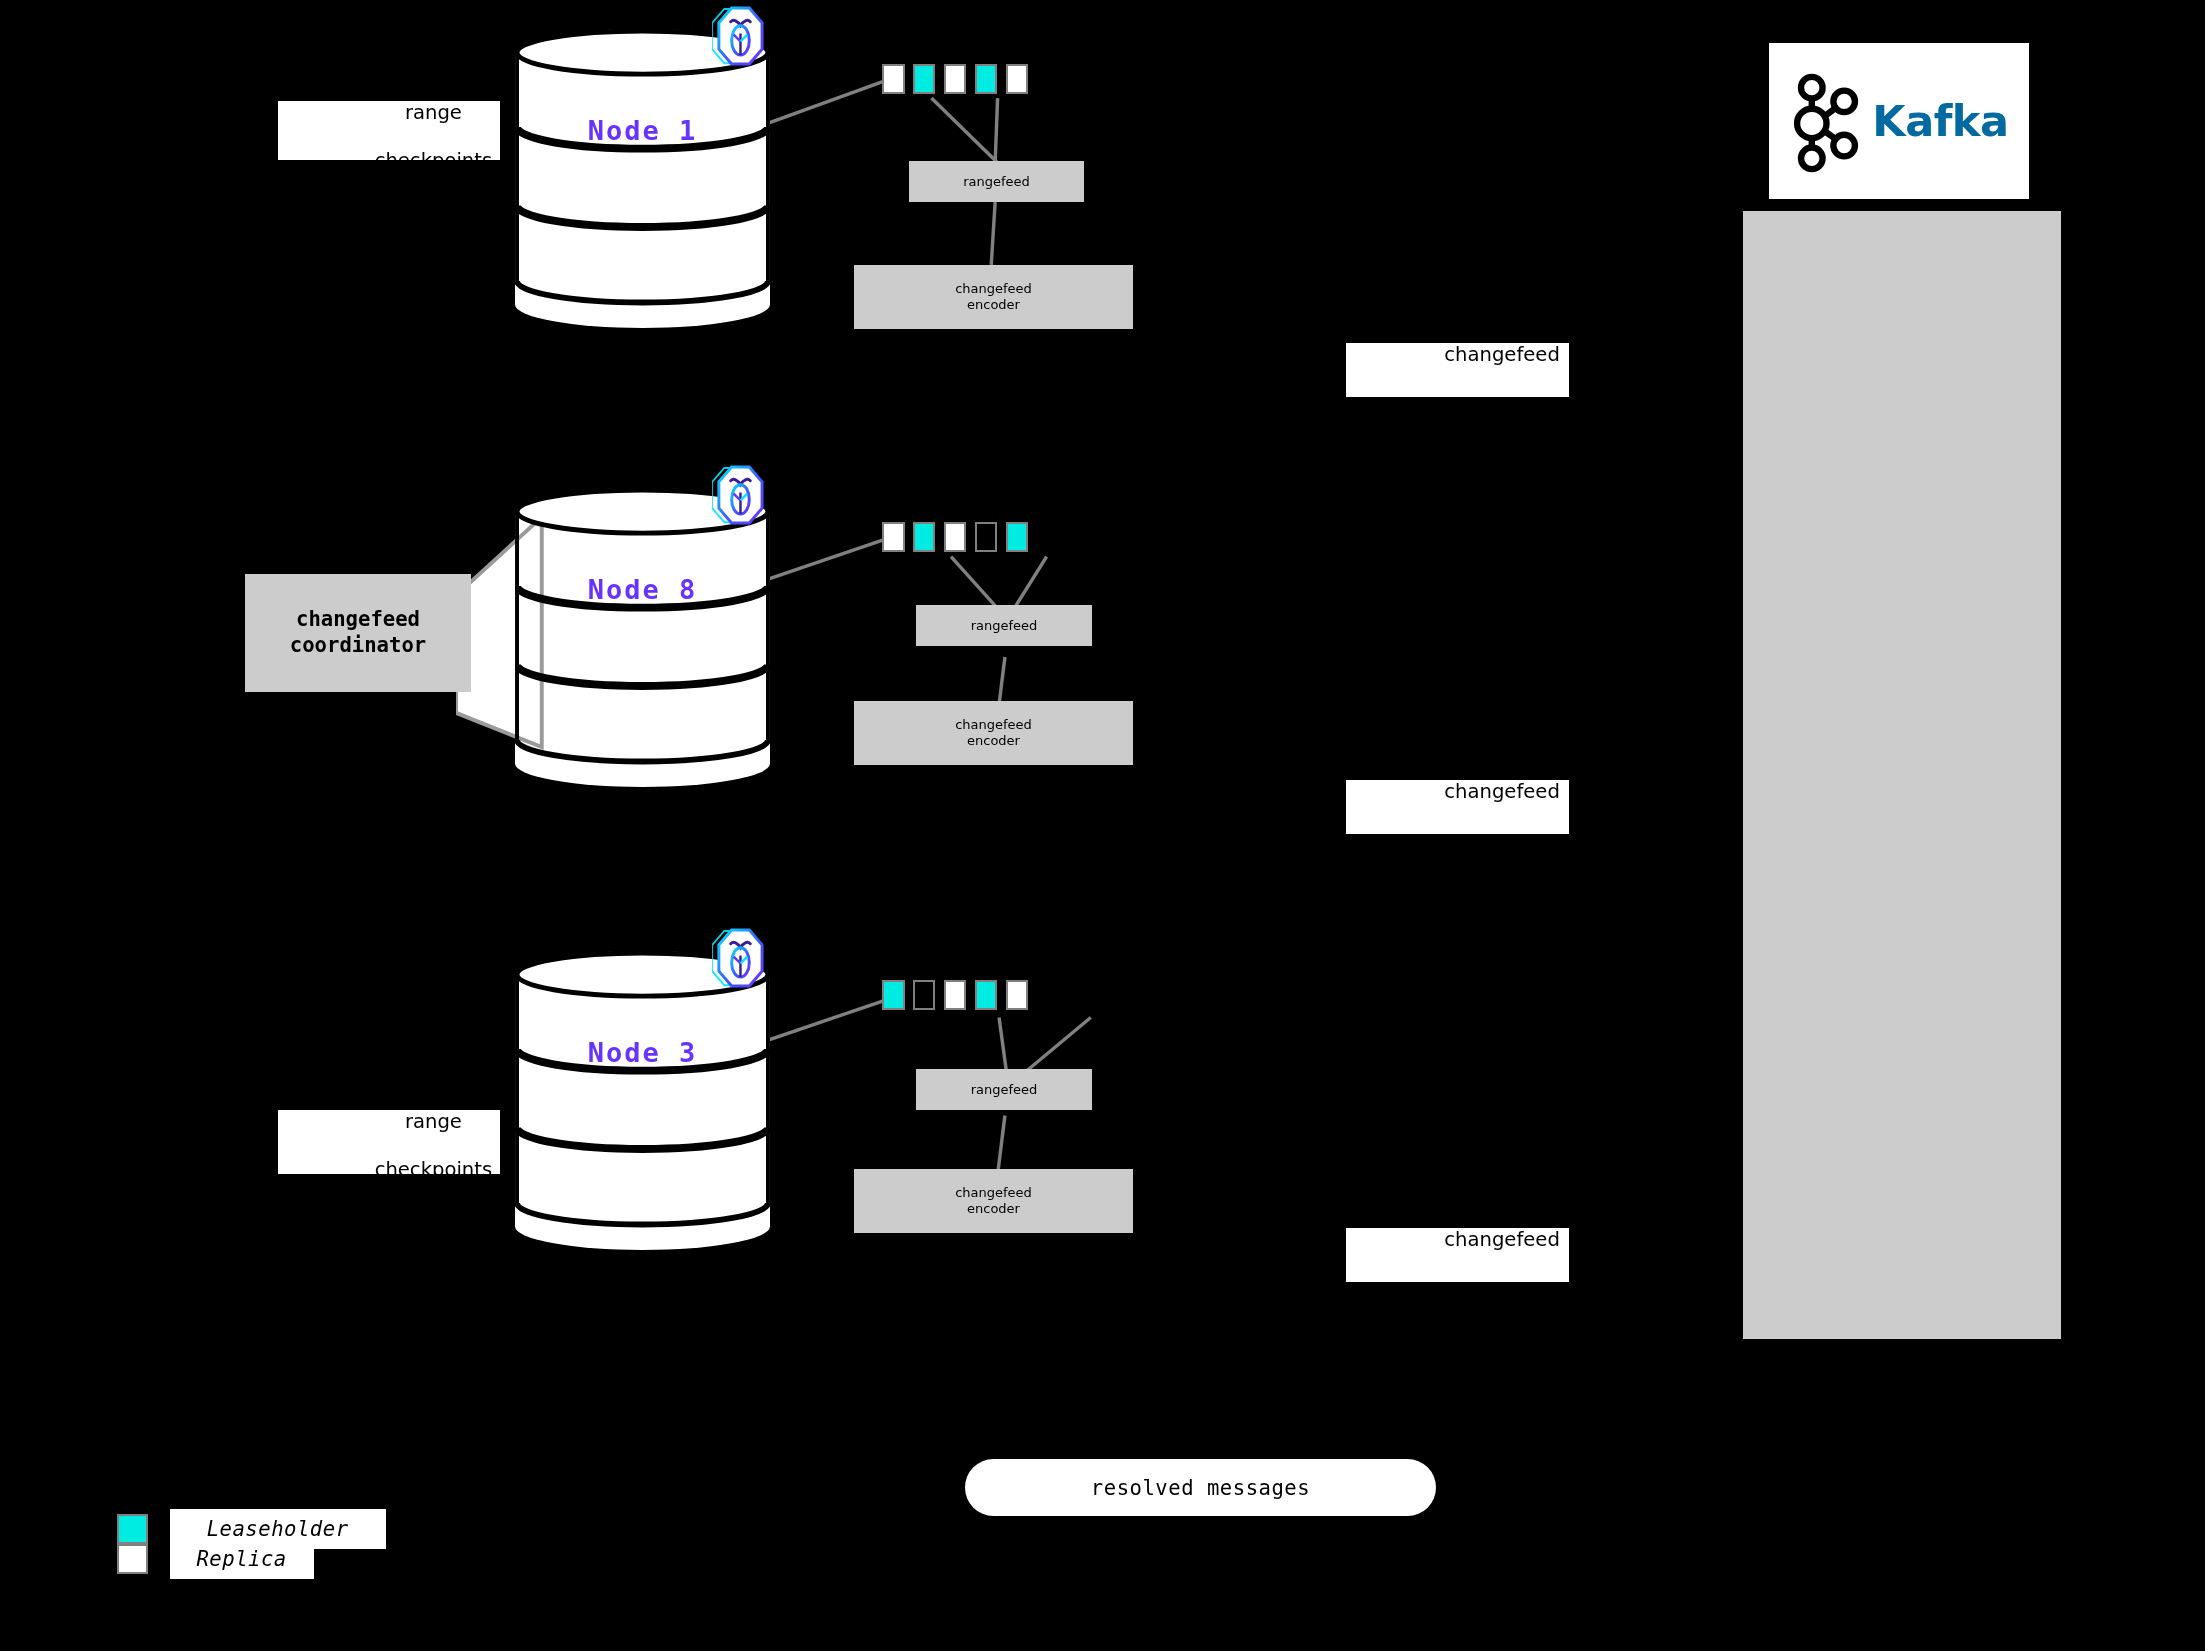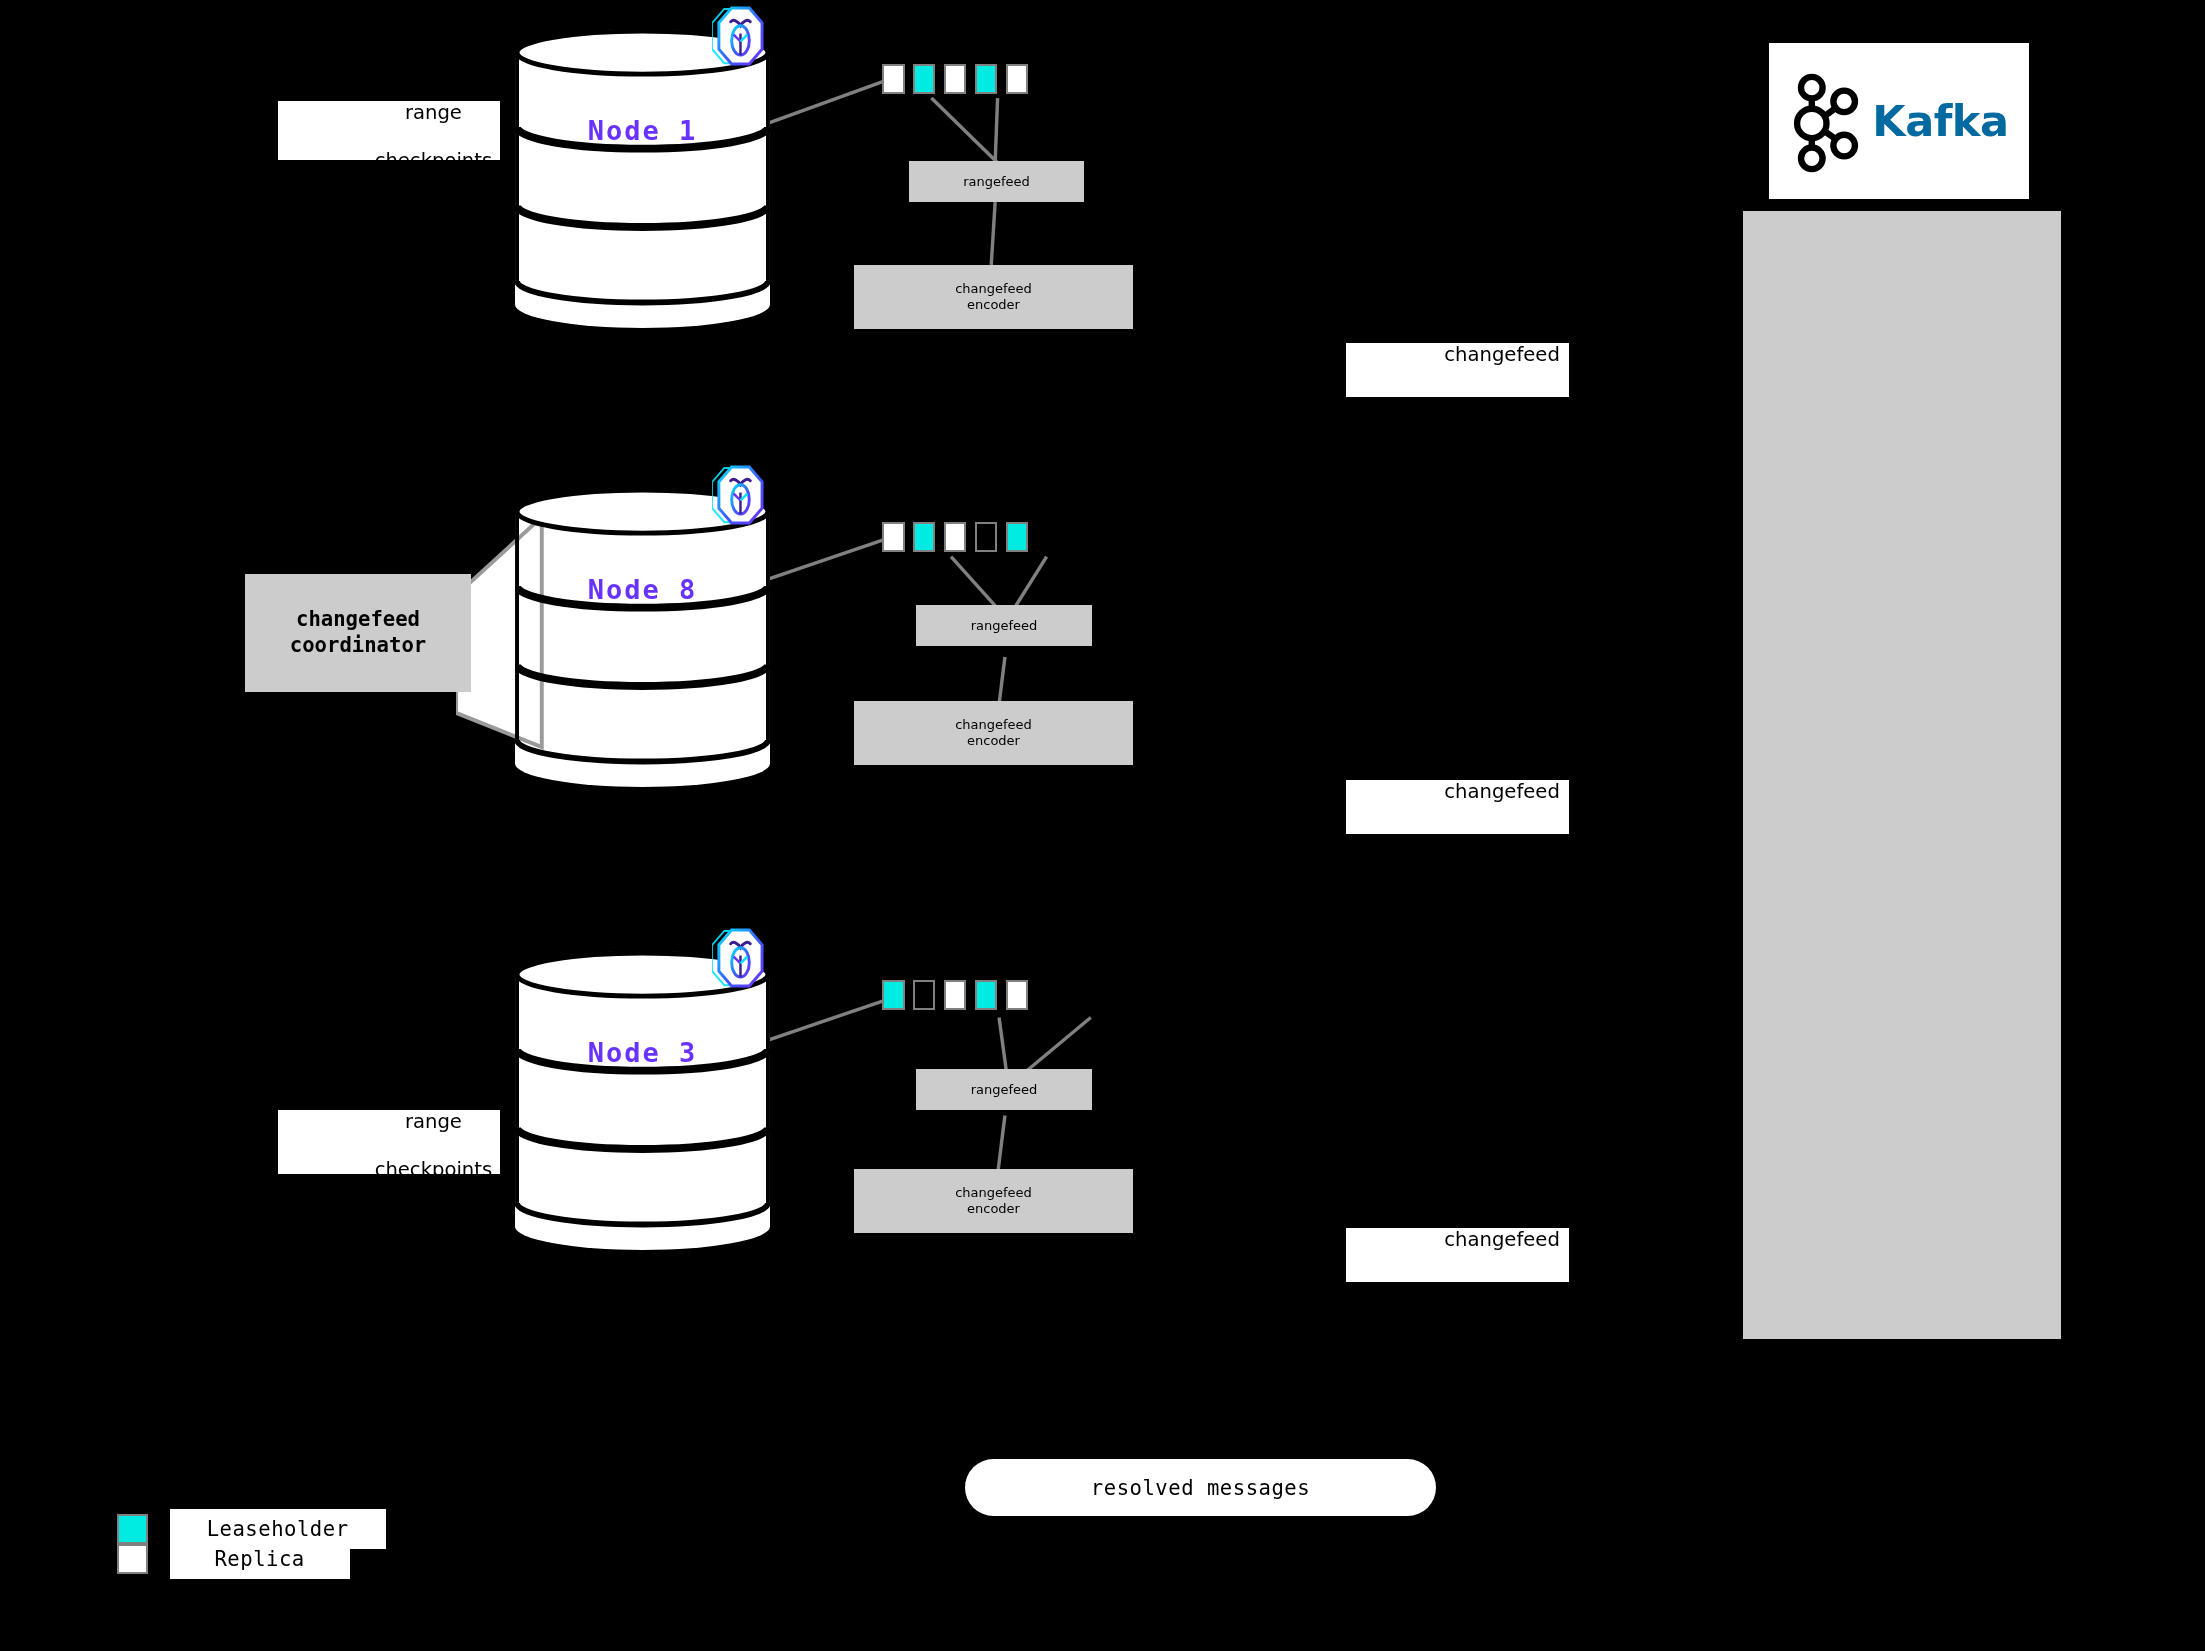--- a/index.html
+++ b/index.html
@@ -53,21 +53,21 @@
           font-family:"DejaVu Sans Mono", monospace;font-size:20.6px;color:#000;
           letter-spacing:1px;}
 
   
   .pill{position:absolute;background:#fff;border-radius:44px;
         display:flex;align-items:center;justify-content:center;
         font-family:"DejaVu Sans Mono", monospace;font-size:20.6px;color:#000;
         letter-spacing:0.5px;z-index:3;}
 
   
-  .legend{position:absolute;z-index:6;}
+  .legend{position:absolute;z-index:6;font-style:italic;}
   .legrow{position:absolute;display:flex;align-items:center;}
   .legswatch{width:31px;height:30px;border:2.9px solid #808080;box-sizing:border-box;}
   .legtext{background:#fff;color:#000;font-family:"DejaVu Sans Mono", monospace;
            font-size:20.6px;display:flex;align-items:center;justify-content:center;
            letter-spacing:0.5px;}
 
   
   .coordbox{position:absolute;background:#CCCCCC;color:#000;font-weight:bold;
             font-family:"DejaVu Sans Mono", monospace;font-size:20.6px;
             display:flex;align-items:center;justify-content:center;
@@ -306,16 +306,16 @@
 
 <div class="pill" style="left:965px;top:1459px;width:471px;height:57px;">resolved messages</div>
 
 <div class="legend" style="left:117px;top:1509px;width:294px;height:88px;">
   <div class="legrow" style="left:0;top:0;">
     <div class="legswatch" style="background:#00ECE3;"></div>
     <div class="legtext" style="width:216px;height:40px;margin-left:21.6px;">Leaseholder</div>
   </div>
   <div class="legrow" style="left:0;top:30px;">
     <div class="legswatch" style="background:#ffffff;"></div>
-    <div class="legtext" style="width:180px;height:40px;margin-left:21.6px;">Replica</div>
+    <div class="legtext" style="width:144px;height:40px;margin-left:21.6px;">Replica</div>
   </div>
 </div>
 
 
 </body></html>

